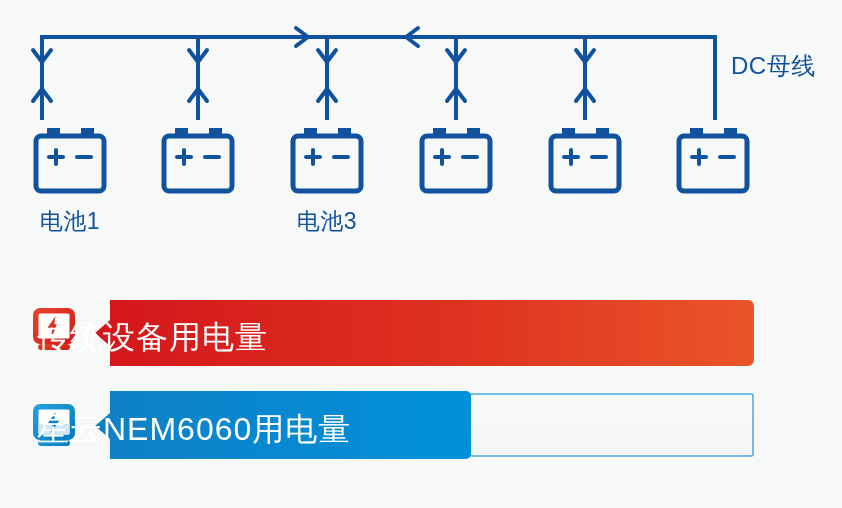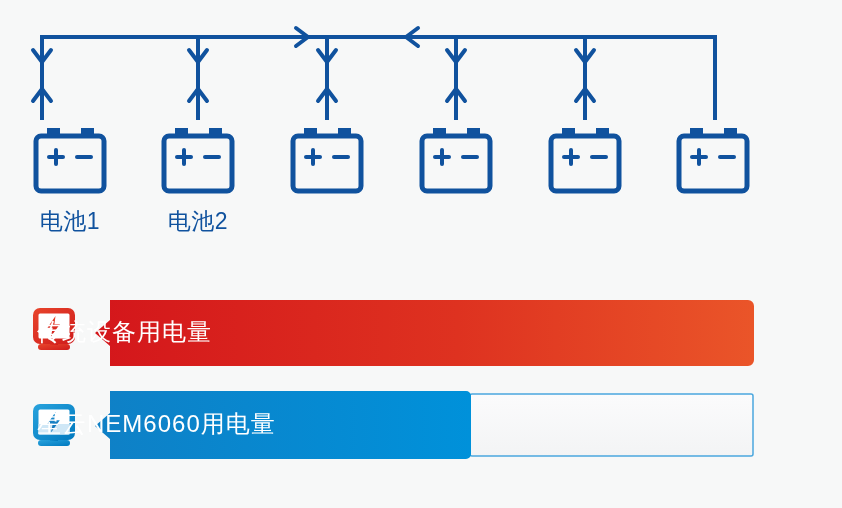--- a/index.html
+++ b/index.html
@@ -69,21 +69,21 @@
   .bar-wrap {
     position: absolute;
     left: 95px;
   }
   #bar-red-wrap  { top: 0px;  width: 660px; height: 74px; }
   #bar-blue-wrap { top: 0px;  width: 660px; height: 72px; }
 
   .bar-text {
     position: absolute;
     color: #ffffff;
-    font-size: 24px;
+    font-size: 32px;
     letter-spacing: 1px;
     white-space: nowrap;
     pointer-events: none;
   }
   #red-text  { left: 37px; top: 20px; }
   #blue-text { left: 37px; top: 19px; }
 </style>
 </head>
 <body>
 
@@ -181,22 +181,23 @@
       <rect x="679" y="136" width="68" height="55" rx="5" ry="5" fill="none" stroke="#10529e" stroke-width="5"></rect>
       <g stroke="#10529e" stroke-width="4" stroke-linecap="round">
         <line x1="692" y1="157" x2="706" y2="157"></line>
           <line x1="699" y1="150" x2="699" y2="164"></line>
         <line x1="720" y1="157" x2="734" y2="157"></line>
       </g>
     </g>
   </svg>
 
   <div class="bat-label" style="left:70px">电池1</div>
-  <div class="bat-label" style="left:198px">电池2</div>
-
+  <div class="bat-label" style="left:327px">电池3</div>
+
+  <div id="dc-bus-label">DC母线</div>
 
   <div class="bar-row" id="row-red">
 
     <svg class="badge" id="badge-red" viewBox="0 0 48 48">
       <defs>
         <linearGradient id="gRedBadge" x1="0" y1="0" x2="1" y2="1">
           <stop offset="0%" stop-color="#e8452c"></stop>
           <stop offset="100%" stop-color="#cf1b1b"></stop>
         </linearGradient>
         <linearGradient id="gRedBolt" x1="0" y1="0" x2="0" y2="1">

